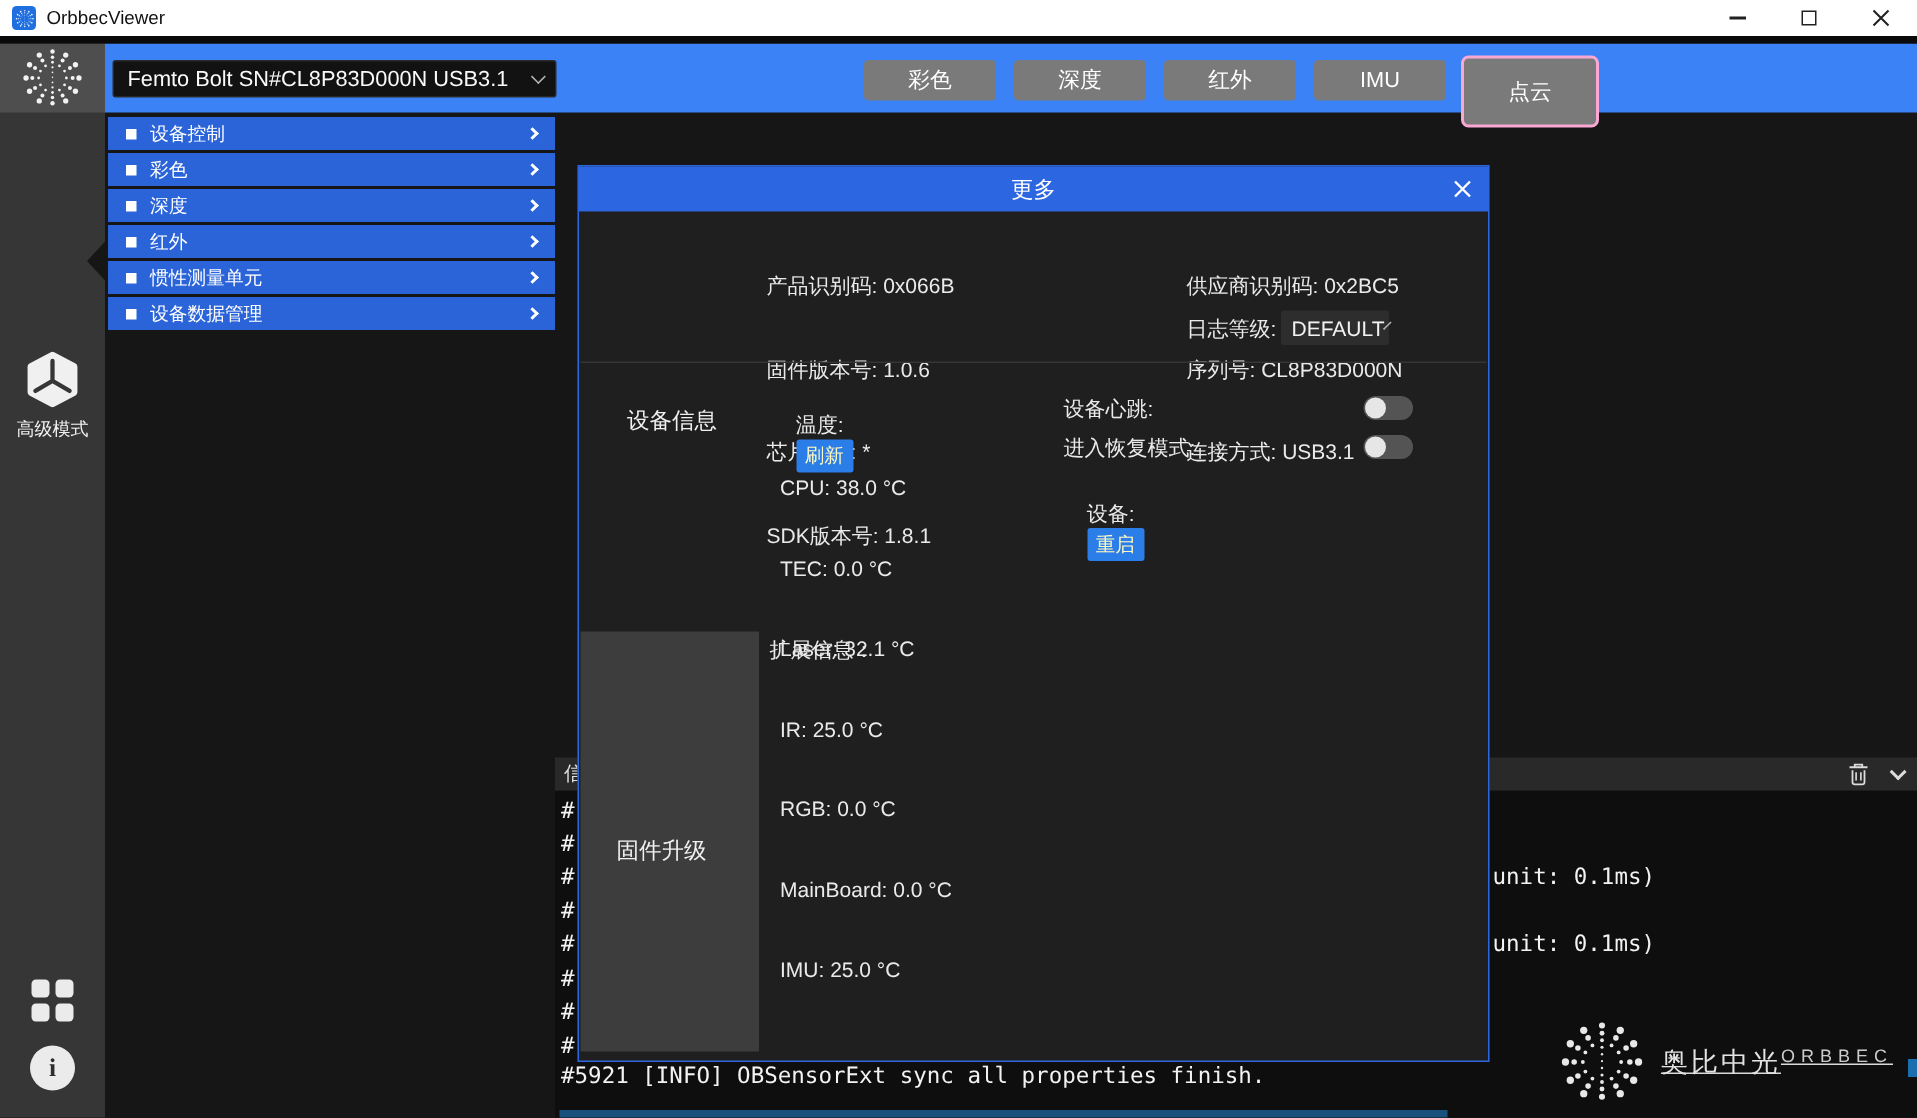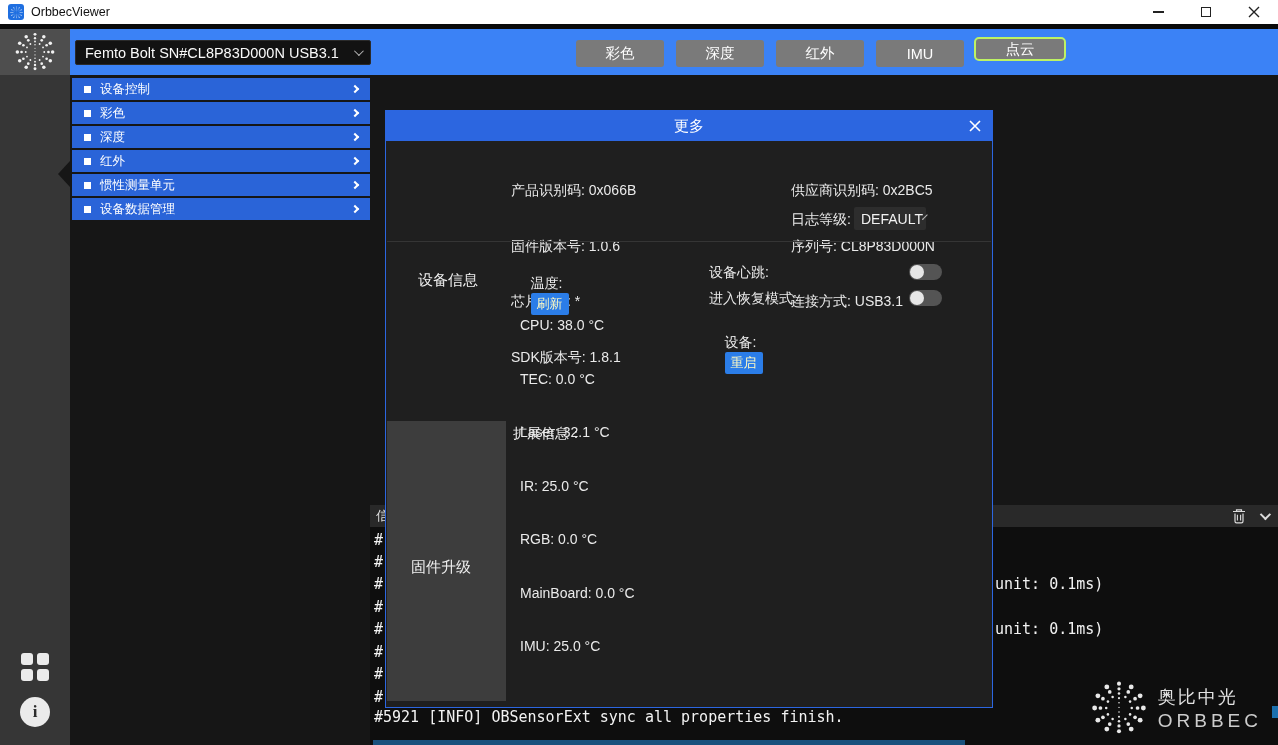--- a/index.html
+++ b/index.html
@@ -34,21 +34,21 @@
   .notch { position:absolute; top:132px; left:58px; width:0; height:0; border-top:13px solid transparent; border-bottom:13px solid transparent; border-right:12px solid #161616; }
   .grid-icon { position:absolute; top:622px; left:19px; }
   .info-icon { position:absolute; top:668px; left:20px; width:30px; height:30px; border-radius:50%; background:#ebebeb; color:#2d2d2d; display:flex; align-items:center; justify-content:center; font-size:17px; font-weight:bold; font-family:"Liberation Serif", serif; }
 
   
   .topbar { position:absolute; top:29px; left:70px; right:0; height:46px; background:#3b82f6; z-index:4; }
   .device-select { position:absolute; left:5px; top:11px; width:296px; height:25px; background:#121212; border:1px solid #2a2a2a; border-radius:2px; display:flex; align-items:center; padding:0 9px; font-size:14.5px; color:#fafafa; }
   .device-select .chev { margin-left:auto; }
   .chev { width:7px; height:7px; border-right:1.8px solid #b5b5b5; border-bottom:1.8px solid #b5b5b5; transform:rotate(45deg) translateY(-2px); display:inline-block; }
   .stream-btn { position:absolute; top:11px; width:88px; height:27px; background:#7a7a7a; border:none; border-radius:3px; color:#ffffff; font-size:14.5px; font-family:"Liberation Sans",sans-serif; }
-  .stream-btn.active { top:8px; height:24px; width:92px; border:2px solid #bef264; border-radius:5px; }
+  .stream-btn.active { top:8px; height:48px; width:92px; border:2px solid #f9a8d4; border-radius:5px; }
 
   
   .menu { position:absolute; left:72px; top:78px; width:298px; z-index:3; }
   .menu-item { height:22px; margin-bottom:2px; background:#2a64d8; display:flex; align-items:center; padding:0 12px; color:#ffffff; }
   .menu-item .bullet { width:7px; height:7px; background:#ffffff; margin-right:9px; }
   .menu-item .m-lbl { font-size:12.5px; }
   .menu-item .m-chev { margin-left:auto; width:6px; height:6px; border-top:2px solid #ffffff; border-right:2px solid #ffffff; transform:rotate(45deg); }
 
   
   .log-header { position:absolute; left:370px; right:0; top:505px; height:22px; background:#292929; display:flex; align-items:center; padding:0 10px 0 6px; z-index:2; }
@@ -56,23 +56,23 @@
   .log-header .lh-icons { margin-left:auto; display:flex; align-items:center; gap:14px; }
   .log-header .lh-chev { width:8px; height:8px; border-right:2px solid #dcdcdc; border-bottom:2px solid #dcdcdc; transform:rotate(45deg) translateY(-2px); }
   .log-area { position:absolute; left:370px; right:0; top:527px; bottom:0; background:#0e0e0e; font-family:"DejaVu Sans Mono", monospace; font-size:15px; color:#f2f2f2; z-index:1; }
   .log-frag { position:absolute; white-space:pre; }
   .h-scrollbar { position:absolute; left:3px; bottom:0; width:592px; height:5px; background:#19517d; }
   .right-minibar { position:absolute; right:0; top:706px; width:6px; height:12px; background:#1b6fae; z-index:2; }
 
   
   .branding { position:absolute; right:16px; bottom:8px; display:flex; align-items:center; color:#dadada; z-index:2; }
   .branding svg { width:58px; height:58px; }
-  .brand-txt { margin-left:10px; display:flex; flex-direction:column; }
+  .brand-txt { margin-left:10px; display:flex; flex-direction:row;text-decoration:underline; }
   .brand-cn { font-size:18px; letter-spacing:2px; color:#e2e2e2; }
-  .brand-en { font-size:19px; letter-spacing:4px; color:#cccccc; margin-top:1px; }
+  .brand-en { font-size:12px; letter-spacing:4px; color:#cccccc; margin-top:1px; }
 
   
   .modal { position:absolute; left:385px; top:110px; width:608px; height:598px; background:#1f1f1f; border:1px solid #2c66e0; z-index:10; }
   .modal-header { position:absolute; top:0; left:0; right:0; height:30px; background:#2c66e0; display:flex; align-items:center; justify-content:center; }
   .modal-title { font-size:15px; color:#ffffff; }
   .modal-close { position:absolute; right:9px; top:7px; width:16px; height:16px; display:flex; align-items:center; justify-content:center; }
   .m-row { position:absolute; font-size:14px; color:#eaeaea; white-space:pre; }
   .info-col div { margin-bottom:5.5px; }
   .divider { position:absolute; left:1px; right:1px; top:130px; border-top:1px solid #353535; }
   .section-lbl { position:absolute; font-size:15px; color:#f0f0f0; }
@@ -159,20 +159,27 @@
 </div>
 <div class="black-strip"></div>
 
 <div class="sidebar">
   <div class="logo-tile">
     <svg viewBox="0 0 100 100">
         <use href="#dotlogo"></use>
       </svg>
   </div>
   <div class="notch"></div>
+  <div class="side-item side-adv">
+    <svg width="38" height="38" viewBox="0 0 40 40">
+      <path d="M20 3 L35 11 L35 29 L20 37 L5 29 L5 11 Z" fill="#f0f0f0" stroke="#f0f0f0" stroke-width="5" stroke-linejoin="round"></path>
+      <path d="M20 21 L20 7 M20 21 L8 28 M20 21 L32 28" stroke="#363636" stroke-width="3" fill="none" stroke-linecap="round"></path>
+    </svg>
+    <span class="lbl">高级模式</span>
+  </div>
   <div class="grid-icon">
     <svg width="32" height="32" viewBox="0 0 32 32">
       <rect x="2" y="2" width="12" height="12" rx="3" fill="#ebebeb"></rect>
       <rect x="18" y="2" width="12" height="12" rx="3" fill="#ebebeb"></rect>
       <rect x="2" y="18" width="12" height="12" rx="3" fill="#ebebeb"></rect>
       <rect x="18" y="18" width="12" height="12" rx="3" fill="#ebebeb"></rect>
     </svg>
   </div>
   <div class="info-icon">
       <span>i</span>

